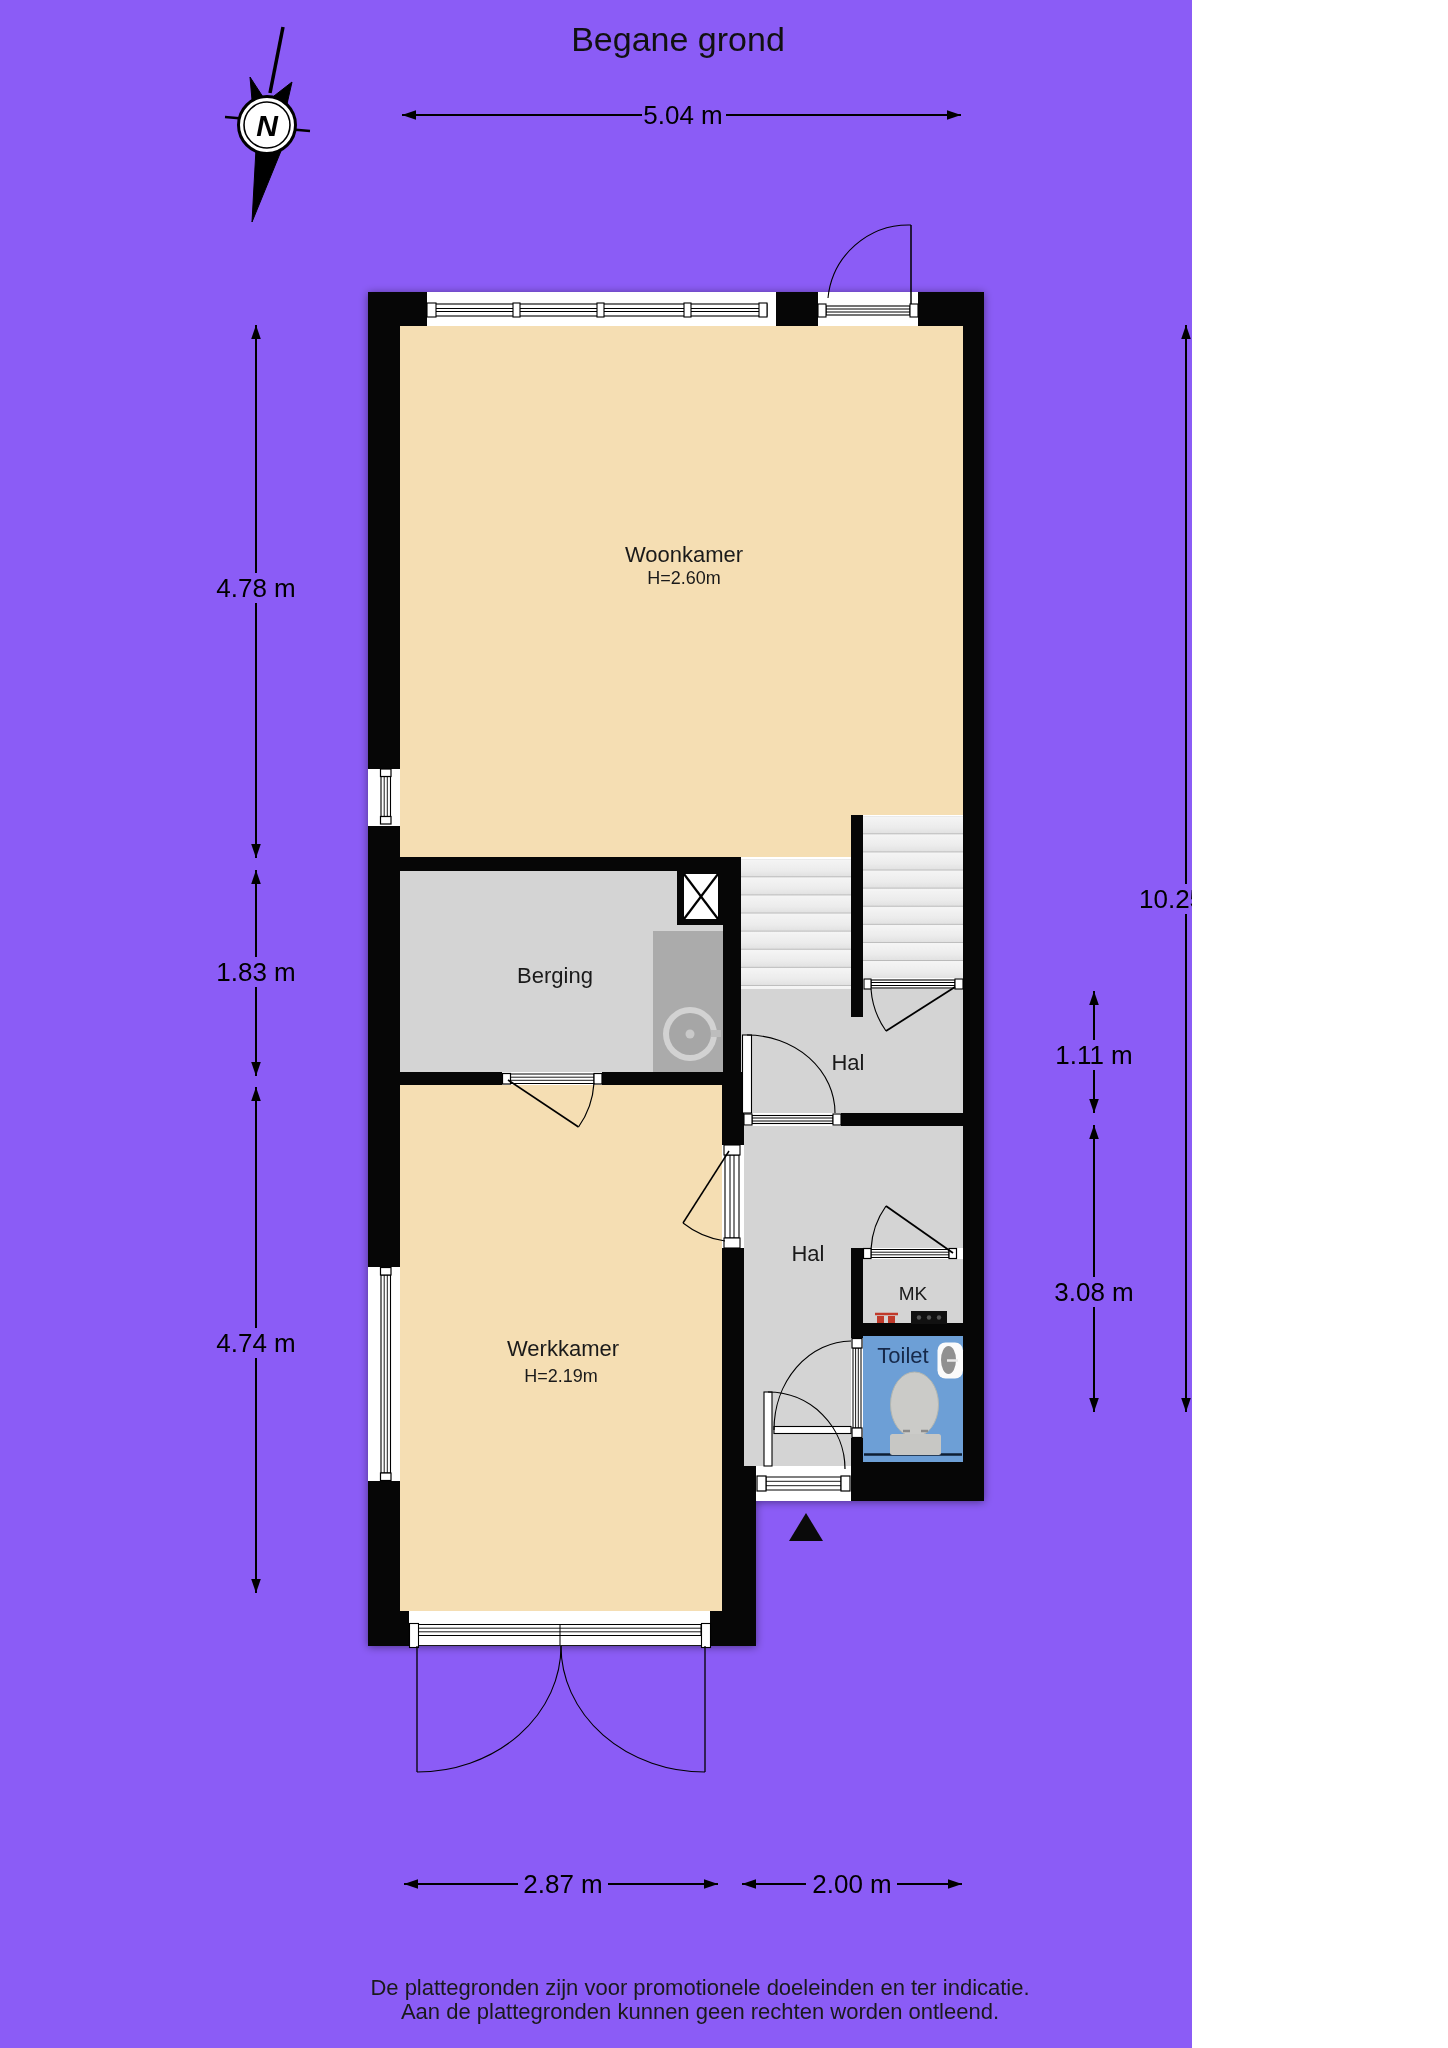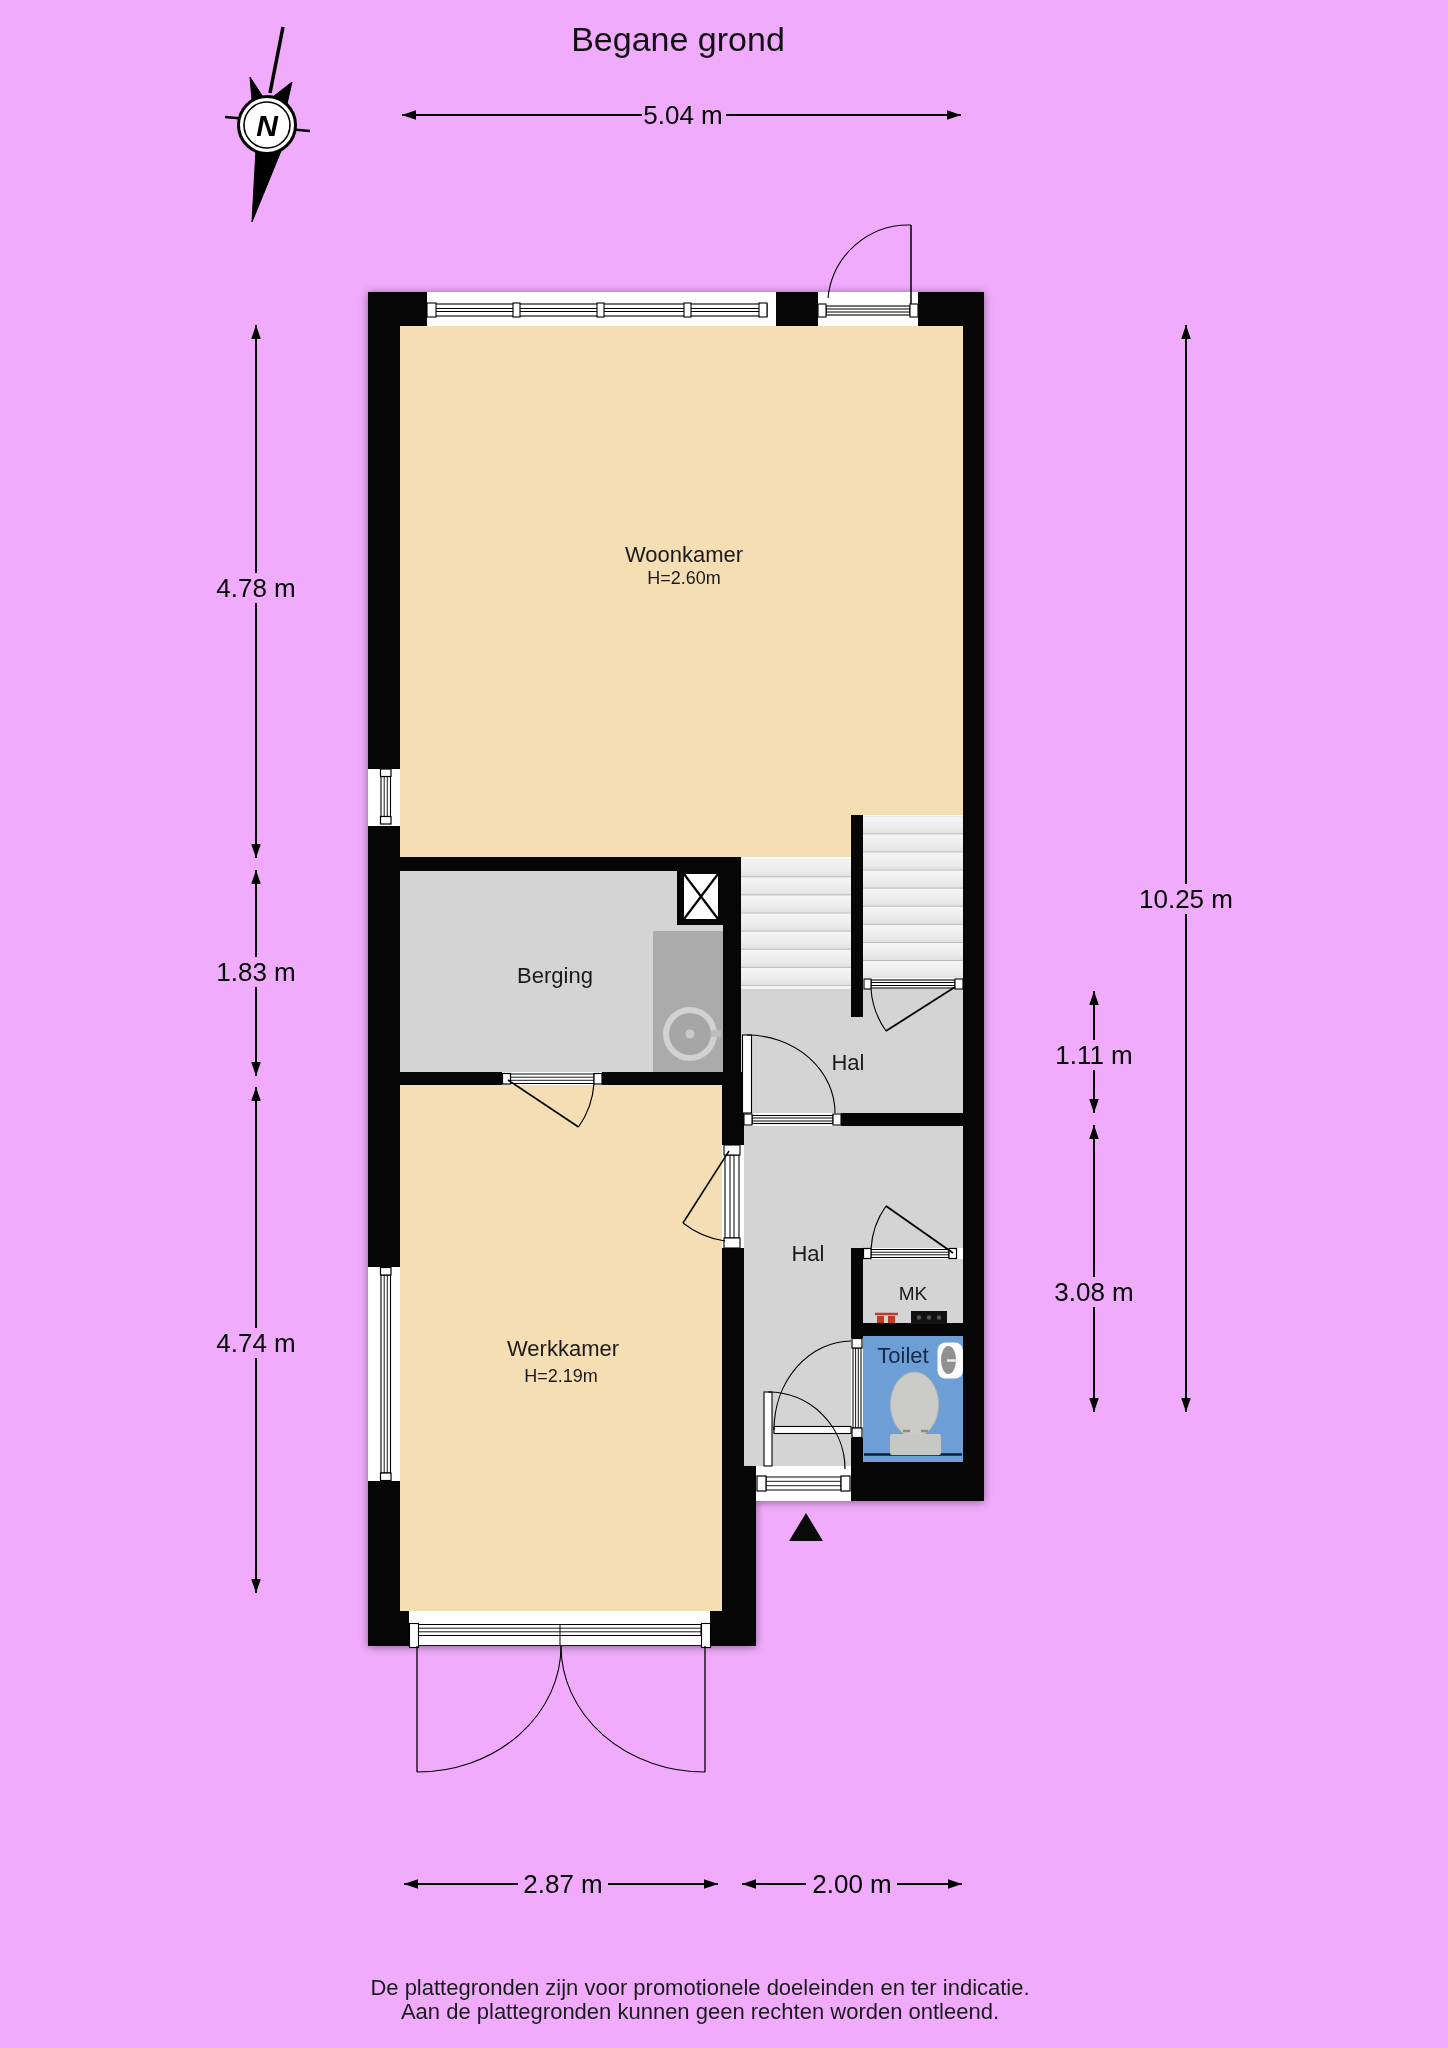--- a/index.html
+++ b/index.html
@@ -1,16 +1,16 @@
 <!DOCTYPE html>
 <html><head>
 <meta charset="utf-8">
 <style>
   html,body{margin:0;padding:0;background:#ffffff;}
-  #page{position:relative;width:1448px;height:2048px;background:#f0abfc;overflow:hidden;
+  #page{position:relative;width:1192px;height:2048px;background:#8b5cf6;overflow:hidden;
         font-family:"Liberation Sans", sans-serif;}
   svg text{font-family:"Liberation Sans", sans-serif;filter:blur(0px);}
 </style>
 </head>
 <body>
 <div id="page">
 <svg width="1448" height="2048" viewBox="0 0 1448 2048" xmlns="http://www.w3.org/2000/svg">
 <defs>
   <filter id="wallshadow" x="-5%" y="-5%" width="110%" height="110%">
     <feDropShadow dx="0" dy="1" stdDeviation="4" flood-color="#000000" flood-opacity="0.45"></feDropShadow>

